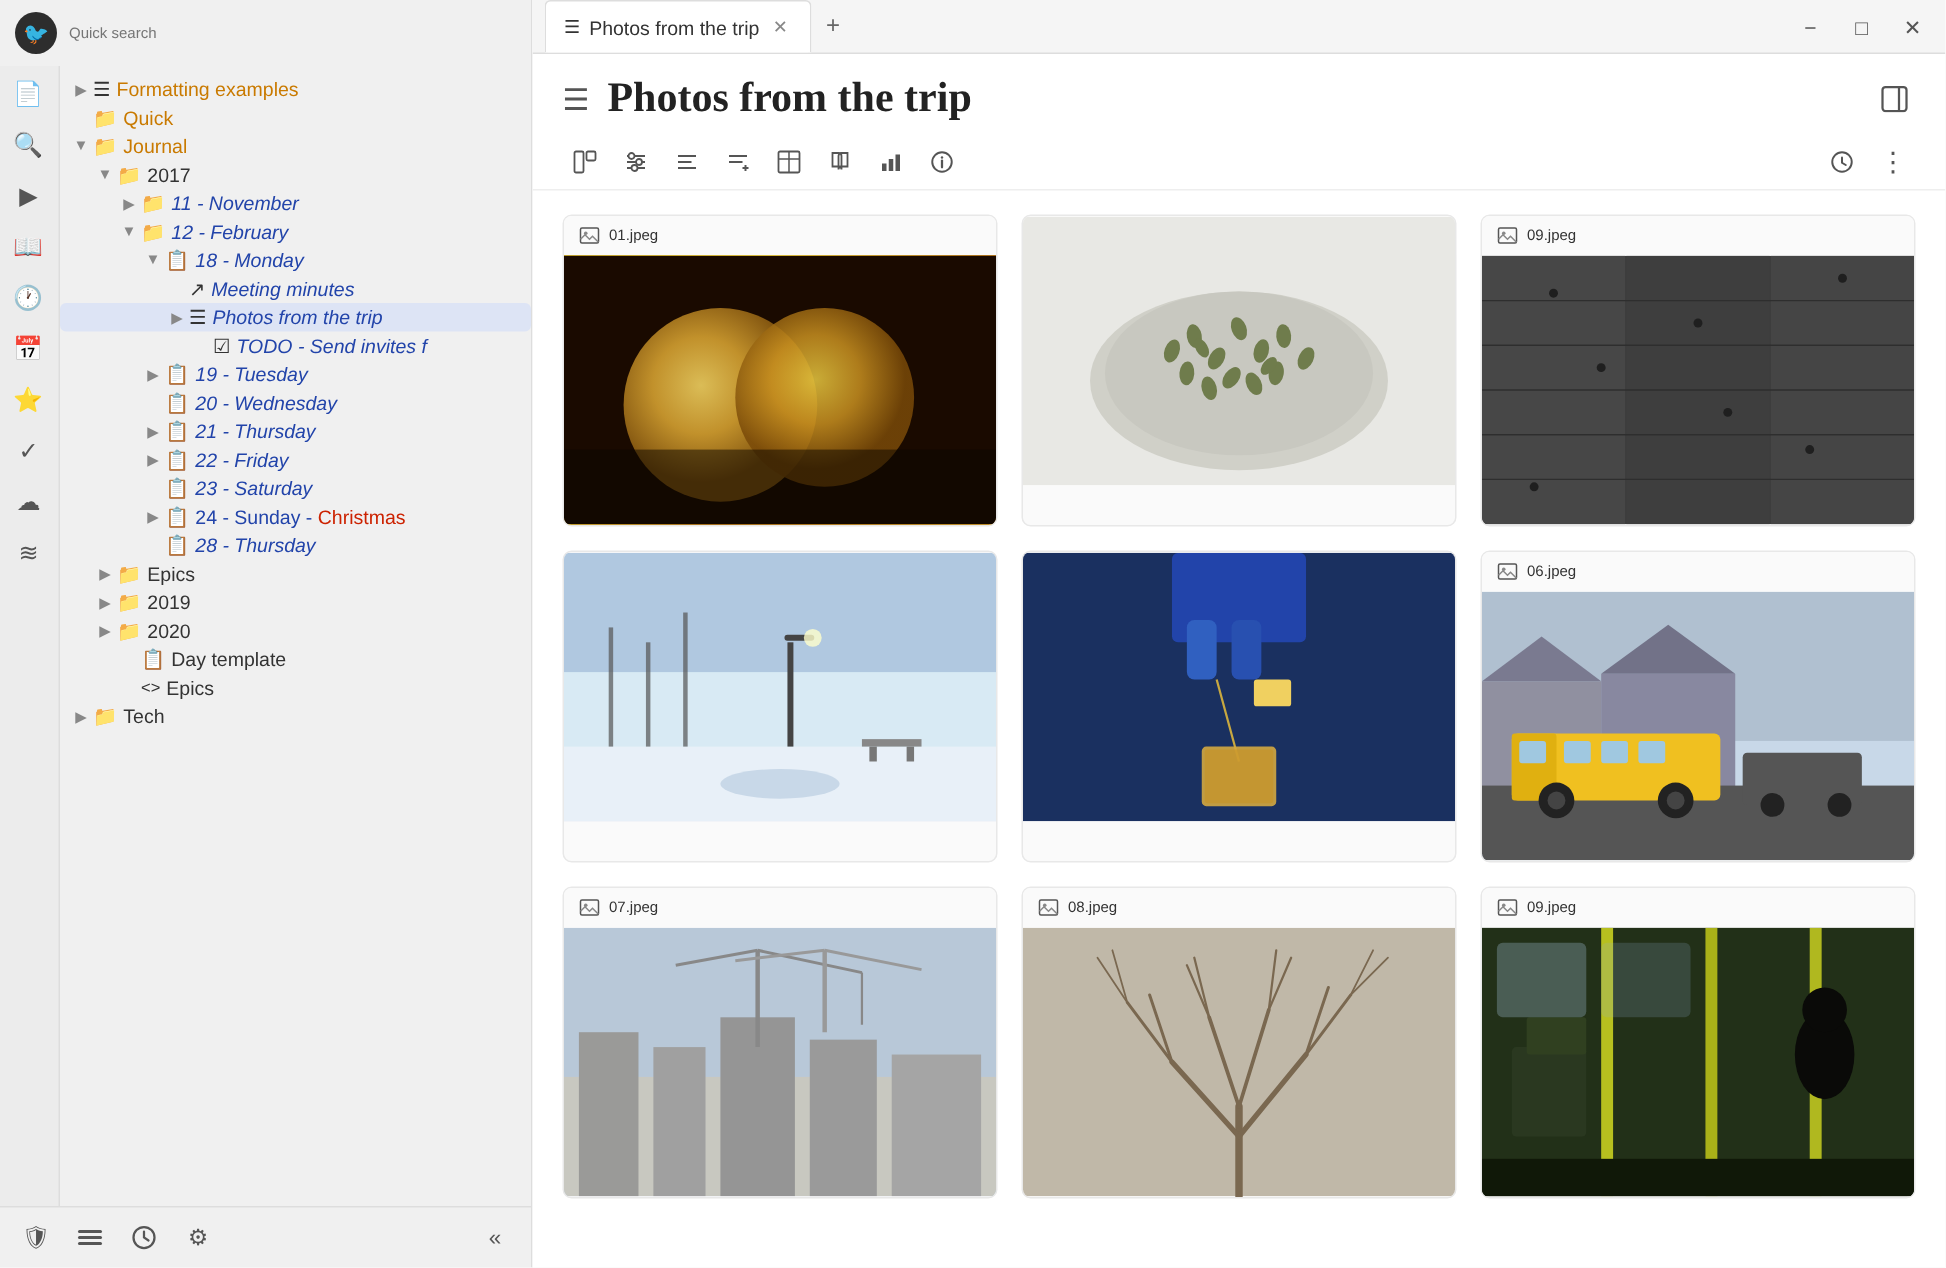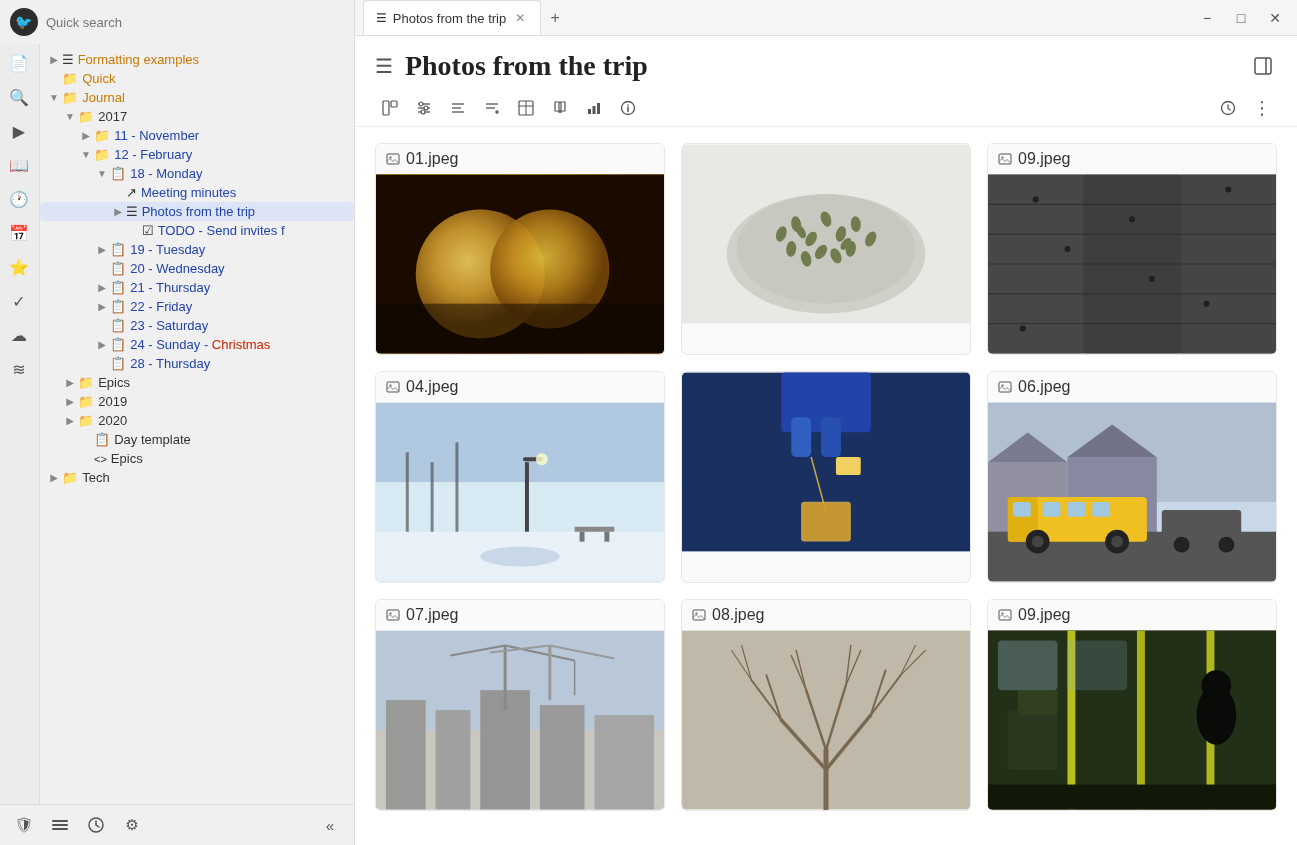--- a/index.html
+++ b/index.html
@@ -27,21 +27,21 @@
       background: #2d2d2d;
       border-radius: 50%;
       display: flex; align-items: center; justify-content: center;
       color: white; font-size: 14px; font-weight: bold;
     }
     .search-bar {
       flex: 1;
       background: transparent;
       border: none;
       outline: none;
-      font-size: 13px;
+      font-size: 10px;
       color: #c2410c;
       cursor: pointer;
     }
     .sidebar-body {
       display: flex;
       flex: 1;
       overflow: hidden;
     }
     .sidebar-nav {
       display: flex;
@@ -75,21 +75,21 @@
       color: #333;
       font-size: 13px;
       user-select: none;
     }
     .tree-item.active-item { background: #dde4f5; }
     .tree-indent { display: inline-block; }
     .tree-arrow { width: 16px; display: inline-flex; align-items: center; justify-content: center; color: #888; font-size: 10px; }
     .tree-icon { margin-right: 4px; font-size: 13px; }
     .tree-label { flex: 1; white-space: nowrap; overflow: hidden; text-overflow: ellipsis; }
     .tree-label.orange { color: #c97a00; }
-    .tree-label.blue { color: #2244aa; }
+    .tree-label.blue { color: #2244aa; font-style: italic; }
 
     .sidebar-footer {
       display: flex;
       align-items: center;
       padding: 6px 10px;
       border-top: 1px solid #ddd;
       gap: 8px;
       background: #f0f0f0;
     }
     .footer-icon {
@@ -206,21 +206,21 @@
       background: #fafafa;
       border: 1px solid #e8e8e8;
       border-radius: 6px;
       overflow: hidden;
       cursor: pointer;
     }
     .gallery-label {
       display: flex;
       align-items: center;
       padding: 6px 10px;
-      font-size: 16px;
+      font-size: 10px;
       color: #333;
       gap: 6px;
       background: #fafafa;
     }
 
     
     .img-coins {
       background: linear-gradient(135deg, #c8a830 0%, #e8c840 30%, #b87a20 60%, #d4a030 100%);
       position: relative;
     }
@@ -632,28 +632,20 @@
           <circle cx="80" cy="75" r="3" fill="#1a1a1a"></circle>
           <circle cx="165" cy="105" r="3" fill="#1a1a1a"></circle>
           <circle cx="220" cy="130" r="3" fill="#1a1a1a"></circle>
           <circle cx="35" cy="155" r="3" fill="#1a1a1a"></circle>
           <rect x="0" y="0" width="290" height="180" fill="#888" opacity="0.05"></rect>
         </svg>
       </div>
     </div>
 
     <div class="gallery-item">
-      <div class="gallery-label">
-        <svg width="14" height="14" viewBox="0 0 14 14">
-            <rect x="1" y="2" width="12" height="10" rx="1" stroke="#555" stroke-width="1" fill="none"></rect>
-            <circle cx="4.5" cy="5.5" r="1.2" fill="#888"></circle>
-            <path d="M1 9.5l3-3 3 3 2-2 4 4" stroke="#888" stroke-width="1" fill="none"></path>
-          </svg>
-        <span>04.jpeg</span>
-      </div>
       <div class="img-placeholder">
         <svg width="100%" height="180" viewBox="0 0 290 180" xmlns="http://www.w3.org/2000/svg">
 
           <rect width="290" height="180" fill="#b0c8e0"></rect>
           <rect x="0" y="80" width="290" height="100" fill="#d8eaf4"></rect>
 
           <rect x="0" y="130" width="290" height="50" fill="#e8f0f8"></rect>
 
           <ellipse cx="145" cy="155" rx="40" ry="10" fill="#c8d8e8"></ellipse>
 

